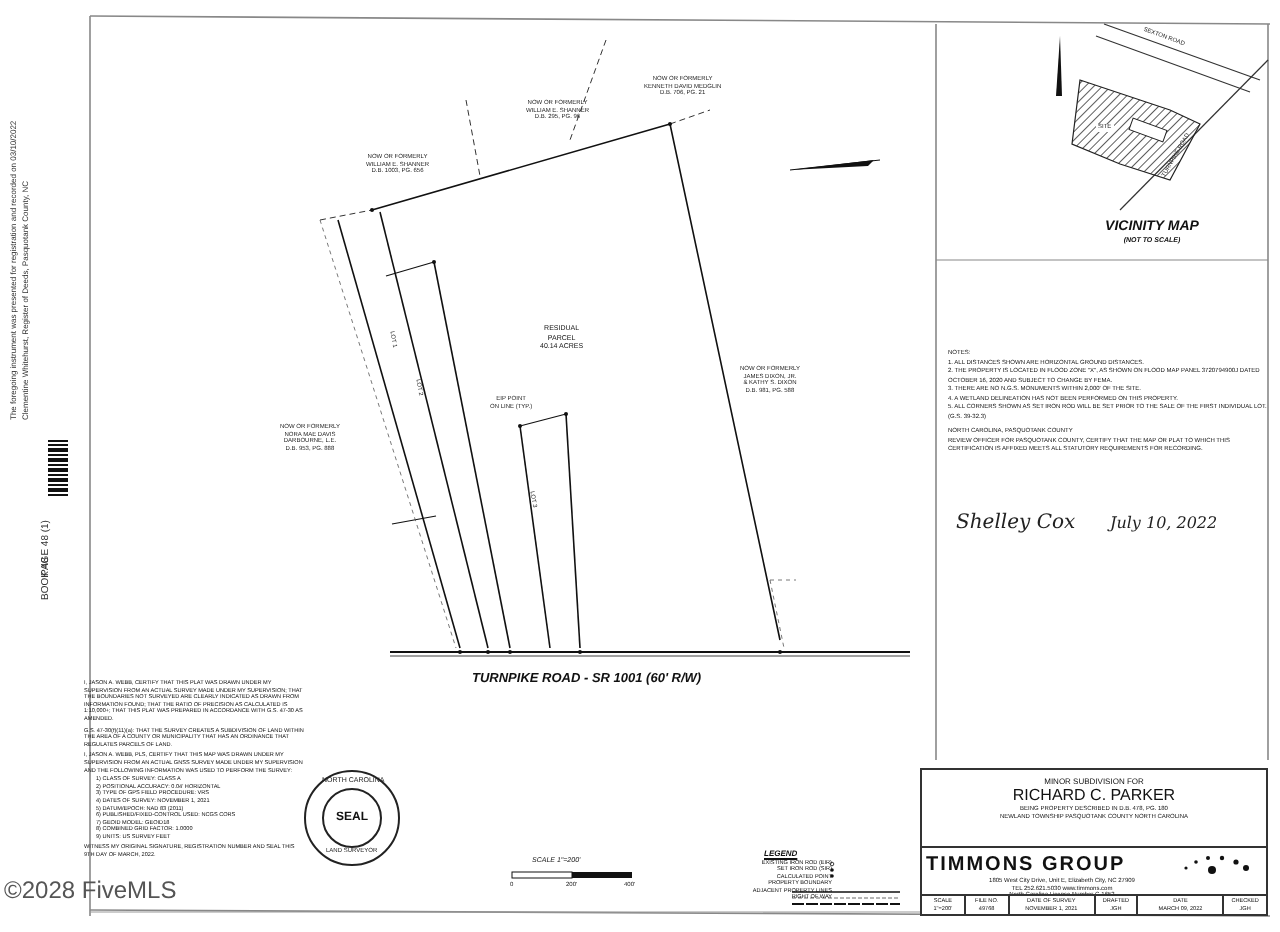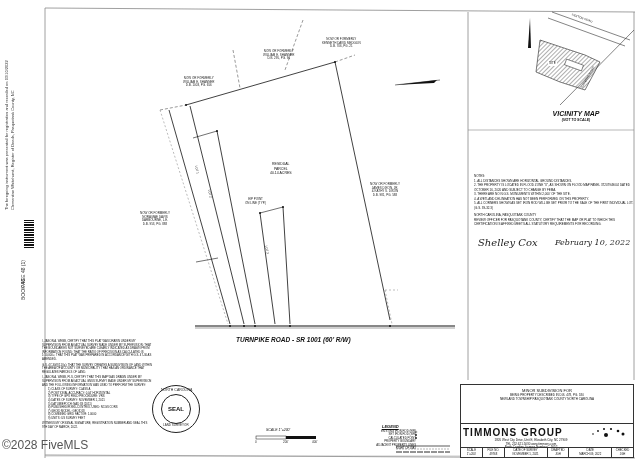--- a/index.html
+++ b/index.html
@@ -23,21 +23,21 @@
   .notes { position: absolute; left: 474px; top: 174px; width: 160px; font-size: 3px; line-height: 4.5px; }
   .seal { position: absolute; left: 152px; top: 385px; width: 46px; height: 46px; border: 1.5px solid #222; border-radius: 50%; }
   .seal-inner { position: absolute; left: 8px; top: 8px; width: 28px; height: 28px; border: 1px solid #222; border-radius: 50%; text-align: center; font-size: 6px; font-weight: bold; line-height: 28px; }
   .watermark { position: absolute; left: 2px; top: 438px; font-size: 12px; color: #555; white-space: nowrap; }
   .label { position: absolute; font-size: 3px; line-height: 3.6px; text-align: center; color: #222; white-space: nowrap; }
   .residual { position: absolute; left: 270px; top: 162px; font-size: 3.5px; line-height: 4.5px; text-align: center; }
   .scale-label { position: absolute; left: 266px; top: 428px; font-size: 3.5px; font-style: italic; }
   .legend-title { position: absolute; left: 382px; top: 424px; font-size: 4px; font-style: italic; font-weight: bold; text-decoration: underline; }
   .legend-items { position: absolute; left: 356px; top: 430px; font-size: 2.8px; line-height: 3.4px; text-align: right; width: 60px; }
   .cert { position: absolute; left: 42px; top: 340px; width: 110px; font-size: 2.8px; line-height: 3.6px; }
-  .signature { position: absolute; font-family: "DejaVu Serif", serif; font-style: italic; color: #222; }
+  .signature { position: absolute; font-family: "DejaVu Serif", serif; font-style: italic; color: #222; margin-top: 19px; }
 </style>
 </head>
 <body>
 
 <div class="side">
   <div class="side-text" style="left:4px; top:110px;">The foregoing instrument was presented for registration and recorded on 03/10/2022</div>
   <div class="side-text" style="left:10px; top:110px;">Clementine Whitehurst, Register of Deeds, Pasquotank County, NC</div>
   <div class="side-text" style="left:20px; top:200px; font-size:5px;">BOOK 48</div>
   <div class="side-text" style="left:20px; top:188px; font-size:5px;">PAGE 48 (1)</div>
   <div class="abs" style="left:24px; top:120px; width:10px; height:28px; background: repeating-linear-gradient(0deg,#111 0 1px,#fff 1px 2px,#111 2px 4px,#fff 4px 5px);"></div>
@@ -143,21 +143,21 @@
   <div>NOTES:</div>
   <div>1. ALL DISTANCES SHOWN ARE HORIZONTAL GROUND DISTANCES.</div>
   <div>2. THE PROPERTY IS LOCATED IN FLOOD ZONE "X", AS SHOWN ON FLOOD MAP PANEL 3720794900J DATED OCTOBER 16, 2020 AND SUBJECT TO CHANGE BY FEMA.</div>
   <div>3. THERE ARE NO N.G.S. MONUMENTS WITHIN 2,000' OF THE SITE.</div>
   <div>4. A WETLAND DELINEATION HAS NOT BEEN PERFORMED ON THIS PROPERTY.</div>
   <div>5. ALL CORNERS SHOWN AS SET IRON ROD WILL BE SET PRIOR TO THE SALE OF THE FIRST INDIVIDUAL LOT. (G.S. 39-32.3)</div>
   <div style="margin-top:3px;">NORTH CAROLINA, PASQUOTANK COUNTY</div>
   <div>REVIEW OFFICER FOR PASQUOTANK COUNTY, CERTIFY THAT THE MAP OR PLAT TO WHICH THIS CERTIFICATION IS AFFIXED MEETS ALL STATUTORY REQUIREMENTS FOR RECORDING.</div>
 </div>
 <div class="signature" style="left:478px; top:237px; font-size:10px;">Shelley Cox</div>
-<div class="signature" style="left:555px; top:238px; font-size:8px;">February 10, 2022</div>
+<div class="signature" style="left:555px; top:238px; font-size:8px;">July 10, 2022</div>
 
 <div class="cert">
   <div>I, JASON A. WEBB, CERTIFY THAT THIS PLAT WAS DRAWN UNDER MY SUPERVISION FROM AN ACTUAL SURVEY MADE UNDER MY SUPERVISION; THAT THE BOUNDARIES NOT SURVEYED ARE CLEARLY INDICATED AS DRAWN FROM INFORMATION FOUND; THAT THE RATIO OF PRECISION AS CALCULATED IS 1:10,000+; THAT THIS PLAT WAS PREPARED IN ACCORDANCE WITH G.S. 47-30 AS AMENDED.</div>
   <div style="margin-top:2px;">G.S. 47-30(f)(11)(a): THAT THE SURVEY CREATES A SUBDIVISION OF LAND WITHIN THE AREA OF A COUNTY OR MUNICIPALITY THAT HAS AN ORDINANCE THAT REGULATES PARCELS OF LAND.</div>
   <div style="margin-top:2px;">I, JASON A. WEBB, PLS, CERTIFY THAT THIS MAP WAS DRAWN UNDER MY SUPERVISION FROM AN ACTUAL GNSS SURVEY MADE UNDER MY SUPERVISION AND THE FOLLOWING INFORMATION WAS USED TO PERFORM THE SURVEY:</div>
   <div style="margin-left:6px; margin-top:1px;">
     <div>1) CLASS OF SURVEY: CLASS A</div>
     <div>2) POSITIONAL ACCURACY: 0.04' HORIZONTAL</div>
     <div>3) TYPE OF GPS FIELD PROCEDURE: VRS</div>
     <div>4) DATES OF SURVEY: NOVEMBER 1, 2021</div>
@@ -188,20 +188,21 @@
   <div>EXISTING IRON ROD (EIR)</div>
   <div>SET IRON ROD (SIR)</div>
   <div>CALCULATED POINT</div>
   <div>PROPERTY BOUNDARY</div>
   <div>ADJACENT PROPERTY LINES</div>
   <div>RIGHT OF WAY</div>
 </div>
 
 <div class="title-block">
   <div class="tb-minor">MINOR SUBDIVISION FOR</div>
+  <div class="tb-name">RICHARD C. PARKER</div>
   <div class="tb-desc">BEING PROPERTY DESCRIBED IN D.B. 478, PG. 180</div>
   <div class="tb-desc">NEWLAND TOWNSHIP    PASQUOTANK COUNTY    NORTH CAROLINA</div>
   <div style="position:absolute; left:0; right:0; top:38px; border-top:1px solid #333;"></div>
   <div class="tb-firm">TIMMONS GROUP</div>
   <svg width="40" height="16" style="left:128px; top:38px;">
     <circle cx="4" cy="11" r="0.8" fill="#111"></circle>
       <circle cx="9" cy="8" r="0.9" fill="#111"></circle>
       <circle cx="15" cy="6" r="1" fill="#111"></circle>
       <circle cx="22" cy="6" r="1.1" fill="#111"></circle>
       <circle cx="29" cy="8" r="1.3" fill="#111"></circle>

